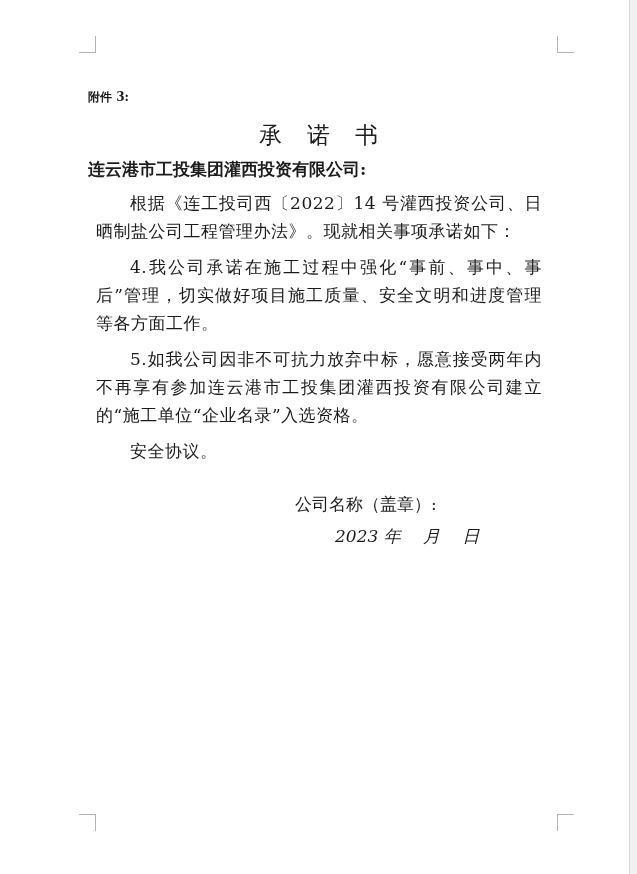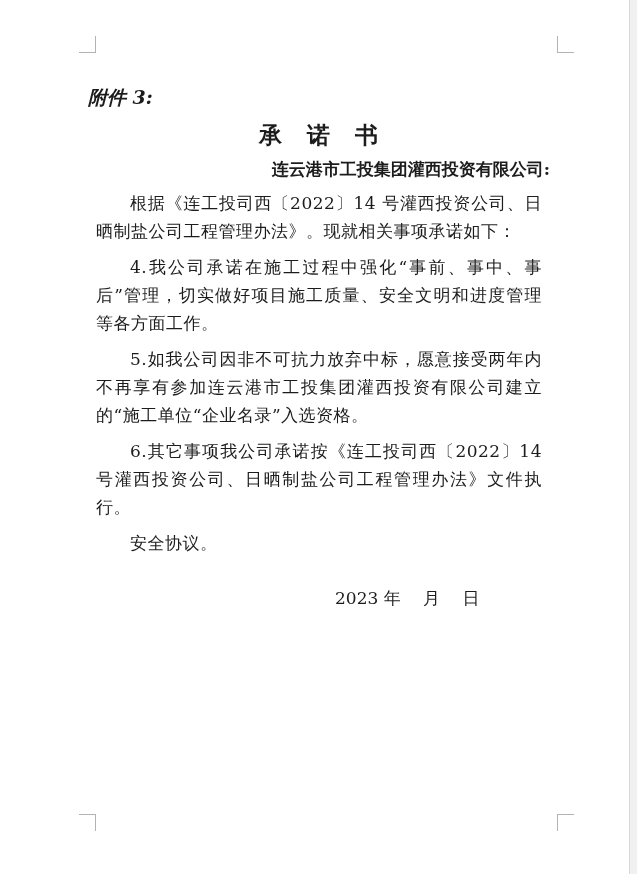--- a/index.html
+++ b/index.html
@@ -35,38 +35,36 @@
   .crop.bl { left: 79px; top: 814px; border-right: 1px solid #b3b3b3; border-top: 1px solid #b3b3b3; }
   .crop.br { left: 557px; top: 814px; border-left: 1px solid #b3b3b3;  border-top: 1px solid #b3b3b3; }
   .content {
     position: absolute;
     left: 88px;
     top: 86px;
     width: 462px;
   }
   .attachment {
     font-weight: bold;
-    font-size: 19px;
+    font-size: 12px;
     line-height: 22px;
-    font-style: italic;
   }
   .doc-title {
     margin: 12px 0 0 0;
     font-size: 23px;
-    font-weight: bold;
+    font-weight: normal;
     text-align: center;
     line-height: 30px;
     letter-spacing: 1px;
   }
   .addressee {
     margin-top: 7px;
     font-weight: bold;
     font-size: 17px;
     line-height: 24px;
-    text-align: right;
   }
   .body-text p {
     margin: 8px;
     font-size: 17px;
     line-height: 28px;
     text-align: justify;
     text-align-last: left;
     text-indent: 2em;
     letter-spacing: 0.5px;
   }
@@ -74,20 +72,21 @@
     margin-top: 24px;
     font-size: 17px;
   }
   .sig-company {
     padding-left: 207px;
     line-height: 30px;
   }
   .sig-date {
     padding-left: 247px;
     line-height: 34px;
+    font-style: italic;
   }
 </style>
 </head>
 <body>
 
 <div class="page">
 
   <span class="crop tl"></span>
   <span class="crop tr"></span>
   <span class="crop bl"></span>
@@ -95,24 +94,24 @@
 
   <div class="content">
     <div class="attachment">附件 3:</div>
     <h1 class="doc-title">承　诺　书</h1>
     <div class="addressee">连云港市工投集团灌西投资有限公司:</div>
 
     <div class="body-text">
       <p>根据《连工投司西〔2022〕14 号灌西投资公司、日晒制盐公司工程管理办法》。现就相关事项承诺如下：</p>
       <p>4.我公司承诺在施工过程中强化“事前、事中、事后”管理，切实做好项目施工质量、安全文明和进度管理等各方面工作。</p>
       <p>5.如我公司因非不可抗力放弃中标，愿意接受两年内不再享有参加连云港市工投集团灌西投资有限公司建立的“施工单位“企业名录”入选资格。</p>
-      <p>6.其它事项我公司承诺按《连工投司西〔2022〕14 号灌西投资公司、日晒制盐公司工程管理办法》文件执行。</p>
       <p>安全协议。</p>
     </div>
 
     <div class="signature">
+      <div class="sig-company">公司名称（盖章）:</div>
       <div class="sig-date">2023 年　 月　 日</div>
     </div>
   </div>
 
   <div class="edge-strip"></div>
 
 </div>
 
 </body></html>

